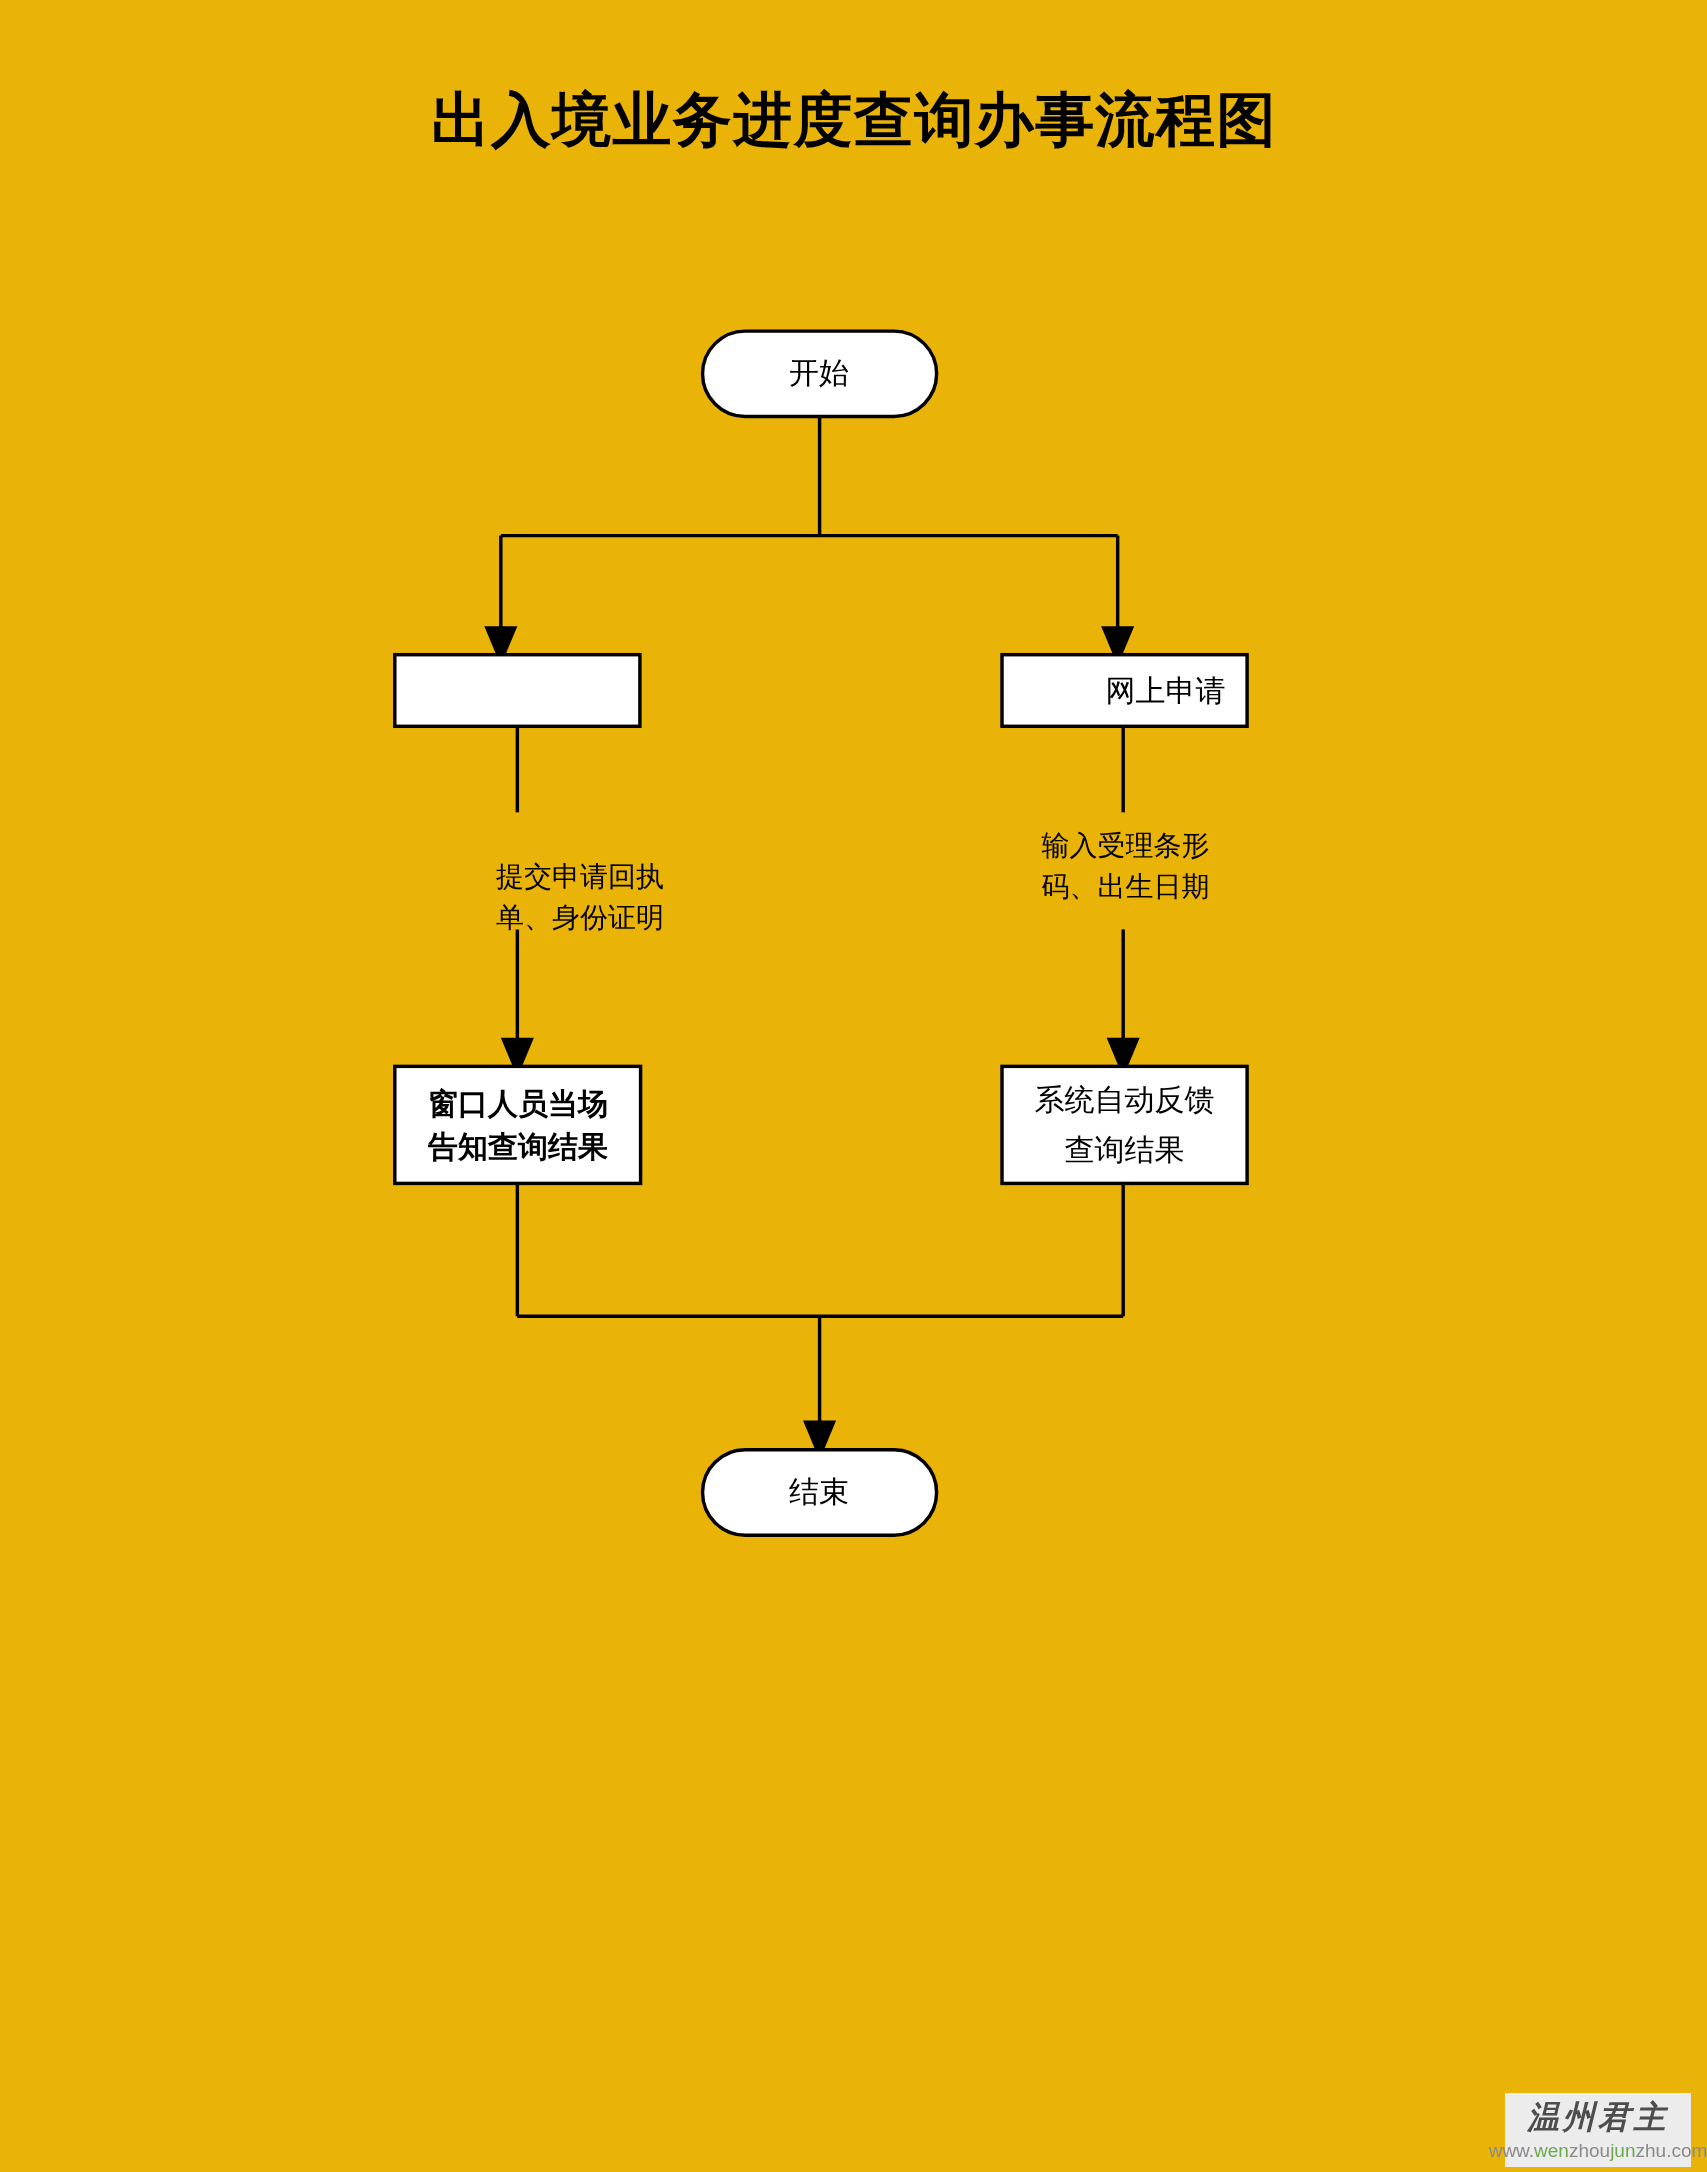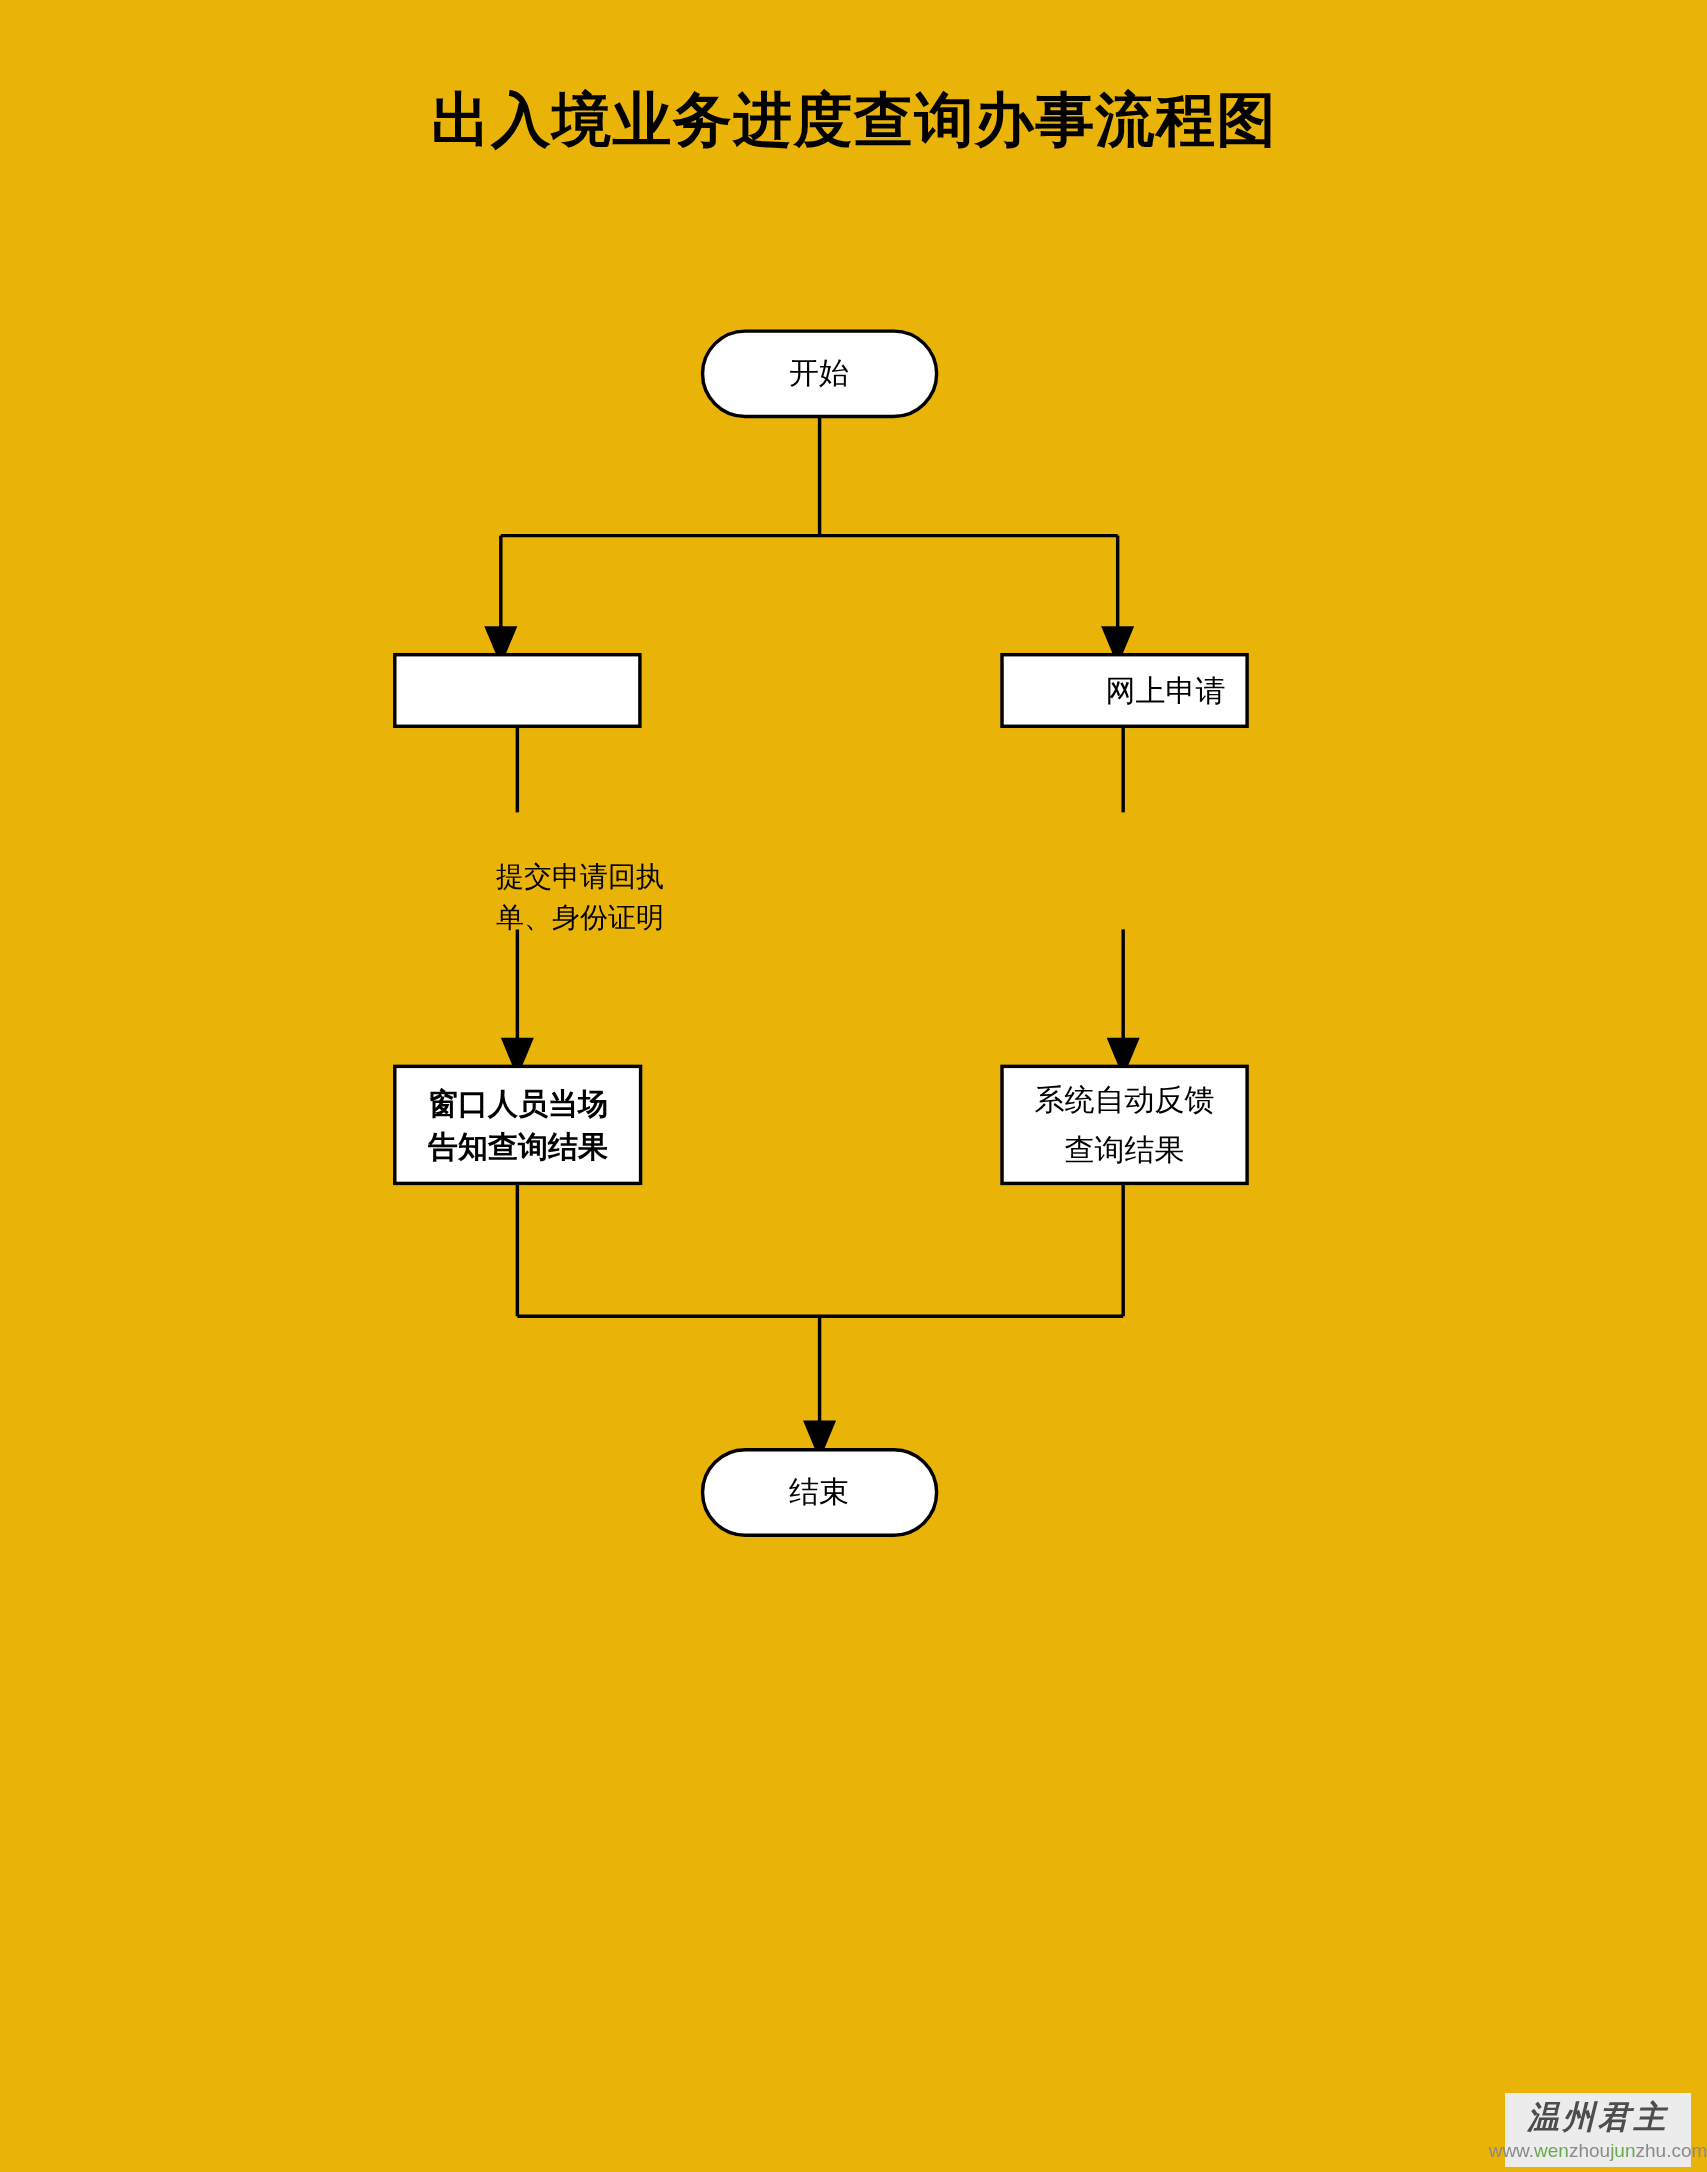--- a/index.html
+++ b/index.html
@@ -202,20 +202,24 @@
 
     <div class="node-text" id="node-end-text">
       <span class="line">结束</span>
     </div>
 
     <div class="edge-label" id="edge-label-left">
       <div>提交申请回执</div>
       <div>单、身份证明</div>
     </div>
 
+    <div class="edge-label" id="edge-label-right">
+      <div>输入受理条形</div>
+      <div>码、出生日期</div>
+    </div>
   </div>
 
   <div id="watermark">
     <div id="watermark-brand">温州君主</div>
     <div id="watermark-url"><span>www.</span><span class="hl">wen</span><span>zhou</span><span class="hl">jun</span><span>zhu</span><span>.com</span></div>
   </div>
 
 </div>
 
 

